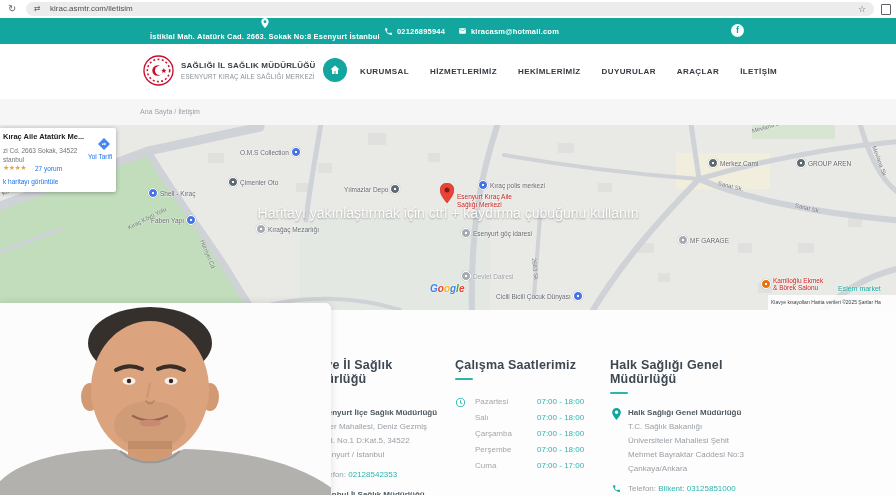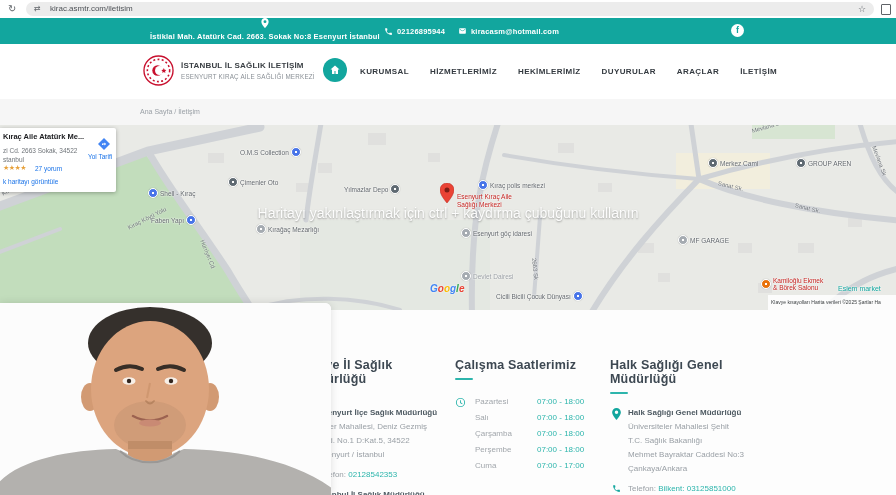--- a/index.html
+++ b/index.html
@@ -133,21 +133,21 @@
   <div class="header">
     <div class="logo">
       <svg width="31" height="31" viewBox="0 0 32 32">
         <circle cx="16" cy="16" r="15" fill="#fff" stroke="#c8102e" stroke-width="1.4"></circle>
         <circle cx="16" cy="16" r="11.5" fill="none" stroke="#c8102e" stroke-width="1.6" stroke-dasharray="2 2.4"></circle>
         <circle cx="15" cy="16" r="5.4" fill="#c8102e"></circle>
         <circle cx="17" cy="16" r="4.6" fill="#fff"></circle>
         <path d="M21.5 13.4l.8 1.7 1.8.3-1.3 1.3.3 1.8-1.6-.9-1.6.9.3-1.8-1.3-1.3 1.8-.3z" fill="#c8102e"></path>
       </svg>
       <div class="logo-txt">
-        <div class="logo-t1">İSTANBUL İL SAĞLIK İLETİŞİM</div>
+        <div class="logo-t1">SAĞLIĞI İL SAĞLIK MÜDÜRLÜĞÜ</div>
         <div class="logo-t2">ESENYURT KIRAÇ AİLE SAĞLIĞI MERKEZİ</div>
       </div>
     </div>
     <div class="home-btn">
       <svg width="12" height="12" viewBox="0 0 24 24">
           <path d="M12 3l9 8h-3v9h-5v-6h-2v6H6v-9H3l9-8z" fill="#fff"></path>
         </svg>
     </div>
     <nav class="nav">
       <span>KURUMSAL</span>
@@ -385,22 +385,22 @@
     </div>
 
     <div class="col col4">
       <h3 class="chead">Halk Sağlığı Genel Müdürlüğü</h3>
       <div class="chead-line"></div>
       <div class="citem">
         <svg class="cicon" width="9" height="12" viewBox="0 0 8 11">
             <path d="M4 0C1.8 0 0 1.8 0 4c0 3 4 7 4 7s4-4 4-7C8 1.8 6.2 0 4 0zm0 5.6A1.6 1.6 0 1 1 4 2.4a1.6 1.6 0 0 1 0 3.2z" fill="#12a69e"></path>
           </svg>
         <div class="org">Halk Sağlığı Genel Müdürlüğü</div>
+        <div>T.C. Sağlık Bakanlığı</div>
         <div>Üniversiteler Mahallesi Şehit</div>
-        <div>T.C. Sağlık Bakanlığı</div>
         <div>Mehmet Bayraktar Caddesi No:3</div>
         <div>Çankaya/Ankara</div>
       </div>
       <div class="citem tight">
         <svg class="cicon" width="9" height="9" viewBox="0 0 24 24">
             <path d="M6.6 10.8c1.4 2.8 3.8 5.1 6.6 6.6l2.2-2.2c.3-.3.7-.4 1-.2 1.1.4 2.3.6 3.6.6.6 0 1 .4 1 1V20c0 .6-.4 1-1 1C10.6 21 3 13.4 3 4c0-.6.4-1 1-1h3.5c.6 0 1 .4 1 1 0 1.2.2 2.4.6 3.6.1.3 0 .7-.2 1l-2.3 2.2z" fill="#12a69e"></path>
           </svg>
         <span>Telefon: </span><span class="ilink">Bilkent: 03125851000</span>
       </div>
     </div>

